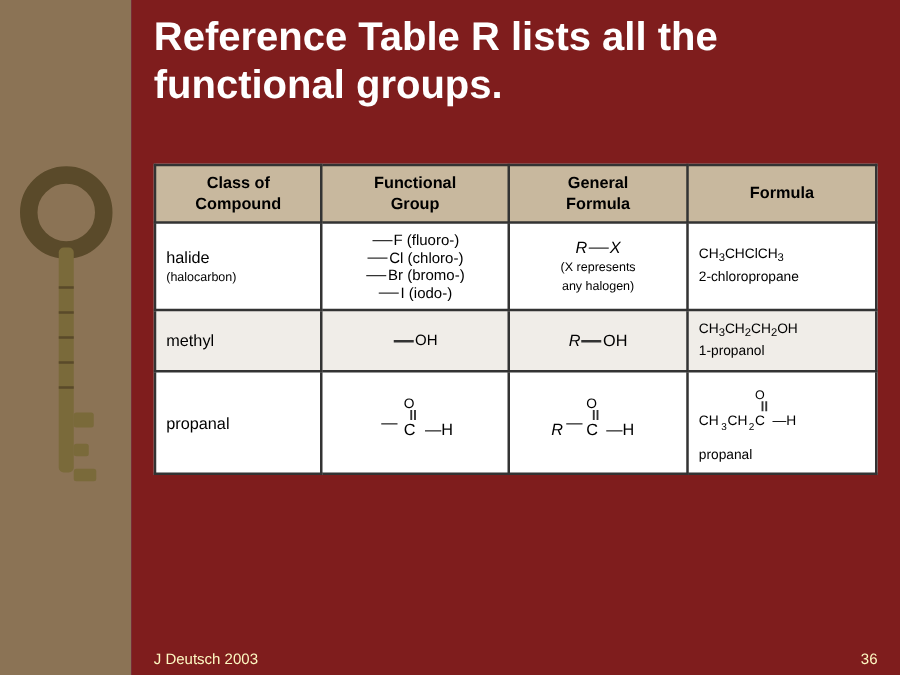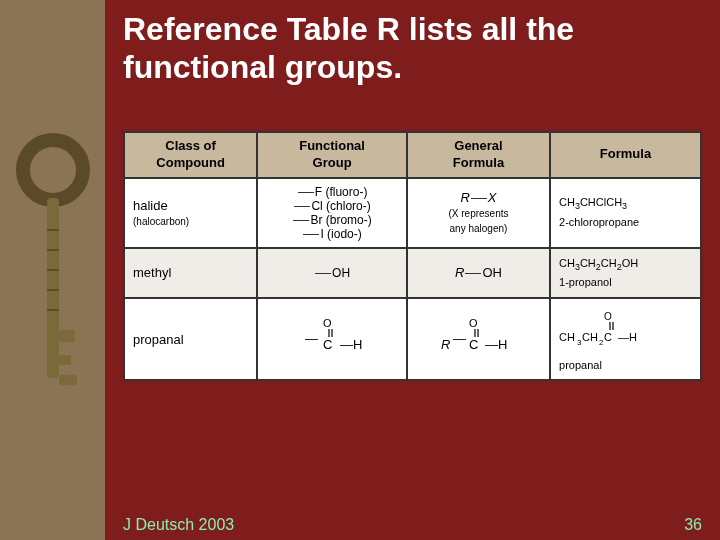--- a/index.html
+++ b/index.html
@@ -89,22 +89,22 @@
       position: absolute;
       bottom: 6px;
       left: 105px;
       right: 0;
       display: flex;
       justify-content: space-between;
       padding: 0 18px;
     }
 
     .footer-text {
-      color: #86efac;
-      font-size: 16px;
+      color: #fef9c3;
+      font-size: 12px;
     }
 
     
     .sng-bond {
       display: inline-block;
       width: 16px;
       height: 1.5px;
       background: #333;
       vertical-align: middle;
       margin: 0 1px;

